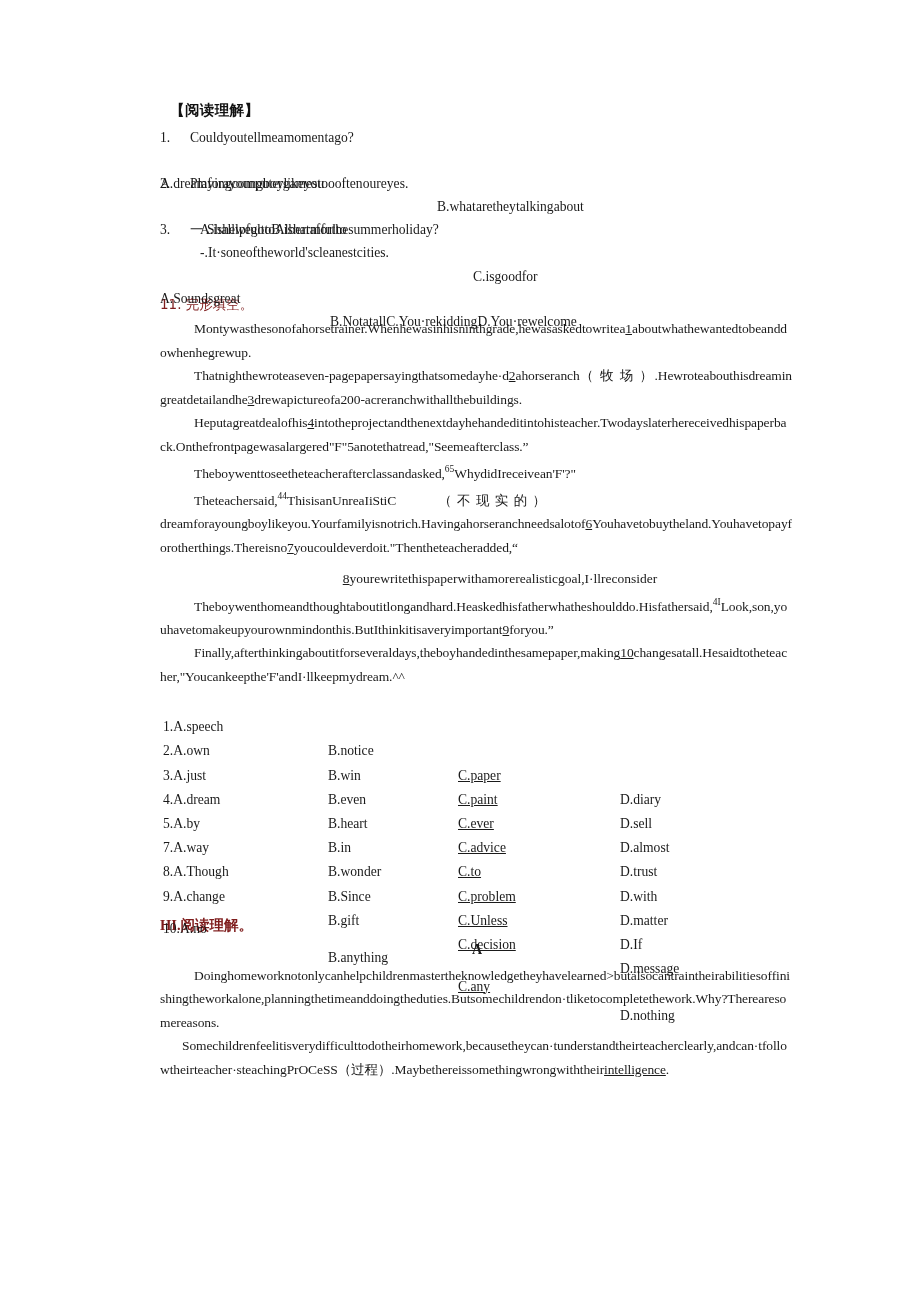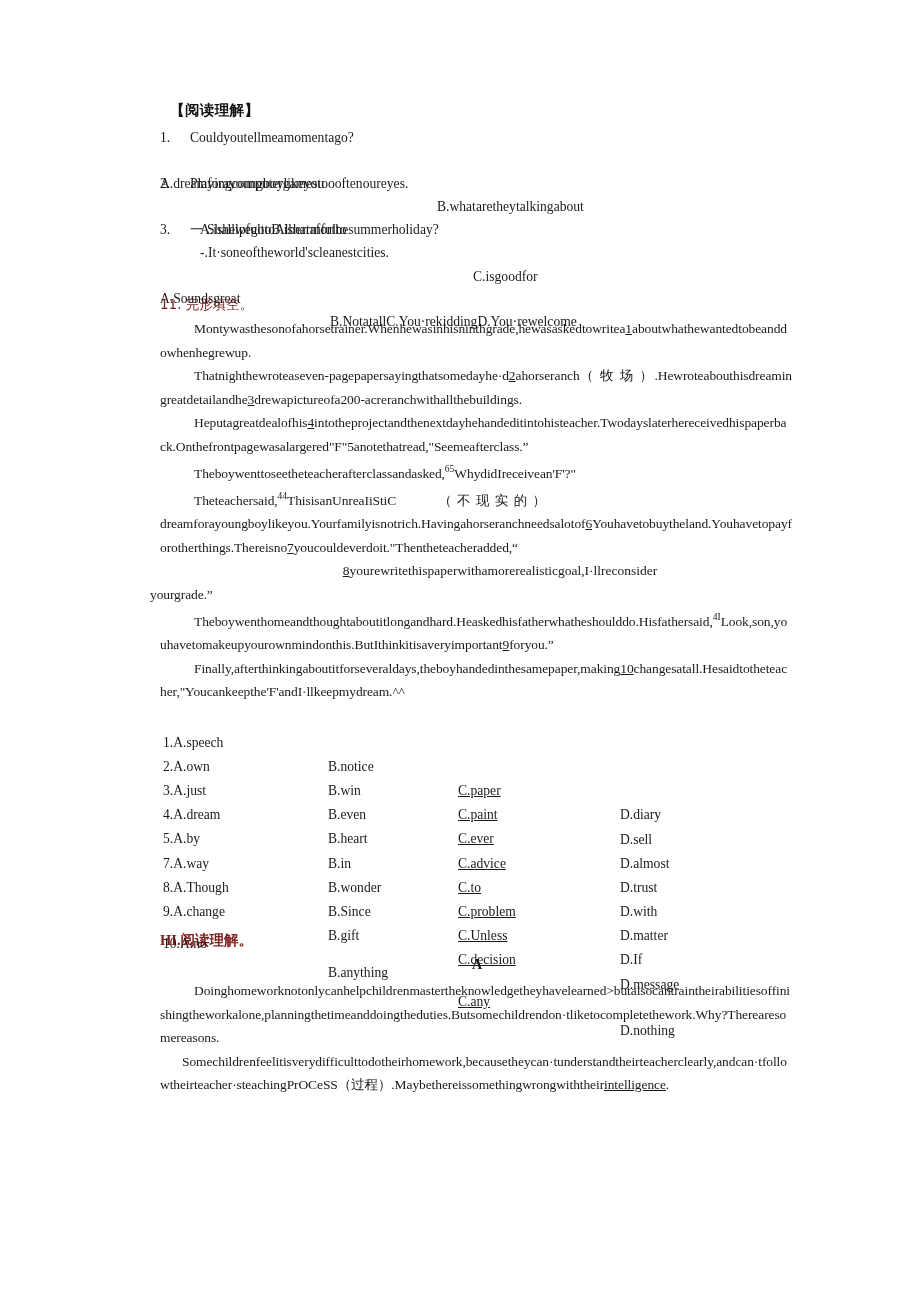--- a/index.html
+++ b/index.html
@@ -189,22 +189,21 @@
       <p class="para indent"><span>Montywasthesonofahorsetrainer.Whenhewasinhisninthgrade,hewasaskedtowritea</span><span class="blank">1</span><span>aboutwhathewantedtobeanddowhenhegrewup.</span></p>
 
       <p class="para indent"><span>Thatnighthewroteaseven-pagepapersayingthatsomedayhe·d</span><span class="blank">2</span><span>ahorseranch</span><span class="wide-cn spaced-paren">（ 牧 场 ）</span><span>.Hewroteabouthisdreamingreatdetailandhe</span><span class="blank">3</span><span>drewapictureofa200-acreranchwithallthebuildings.</span></p>
 
       <p class="para indent"><span>Heputagreatdealofhis</span><span class="blank">4</span><span>intotheprojectandthenextdayhehandeditintohisteacher.Twodayslaterhereceivedhispaperback.Onthefrontpagewasalargered"F"</span><span>5</span><span>anotethatread,"Seemeafterclass.”</span></p>
 
       <p class="para indent"><span>Theboywenttoseetheteacherafterclassandasked,</span><span class="sup">65</span><span>WhydidIreceivean'F'?"</span></p>
 
       <p class="para indent"><span>Theteachersaid,</span><span class="sup">44</span><span>ThisisanUnreaIiStiC</span><span style="display:inline-block;width:42px;"></span><span class="wide-cn spaced-paren">（ 不 现 实 的 ）</span></p>
       <p class="para"><span>dreamforayoungboylikeyou.Yourfamilyisnotrich.Havingahorseranchneedsalotof</span><span class="blank">6</span><span>Youhavetobuytheland.Youhavetopayforotherthings.Thereisno</span><span class="blank">7</span><span>youcouldeverdoit."Thentheteacheradded,“</span></p>
-      <p class="center-line" style="padding-left:48px;"><span class="blank">8</span><span>yourewritethispaperwithamorerealisticgoal,I·llreconsider</span></p>
-      <p class="para" style="margin-left:-10px;">yourgrade.”</p>
+      <p class="center-line" style="padding-left:48px;margin-top:8px;"><span class="blank">8</span><span>yourewritethispaperwithamorerealisticgoal,I·llreconsider</span></p>
 
       <p class="para indent"><span>Theboywenthomeandthoughtaboutitlongandhard.Heaskedhisfatherwhatheshoulddo.Hisfathersaid,</span><span class="sup">4I</span><span>Look,son,youhavetomakeupyourownmindonthis.ButIthinkitisaveryimportant</span><span class="blank">9</span><span>foryou.”</span></p>
 
       <p class="para indent"><span>Finally,afterthinkingaboutitforseveraldays,theboyhandedinthesamepaper,making</span><span class="blank">10</span><span>changesatall.Hesaidtotheteacher,"Youcankeepthe'F'andI·llkeepmydream.^^</span></p>
 
       <div class="cloze-grid">
         <div class="cloze-row">
           <span class="cl-a"><span>1.</span><span>A.speech</span></span>
           <span class="cl-b">B.notice</span>
           <span class="cl-c">C.paper</span>

